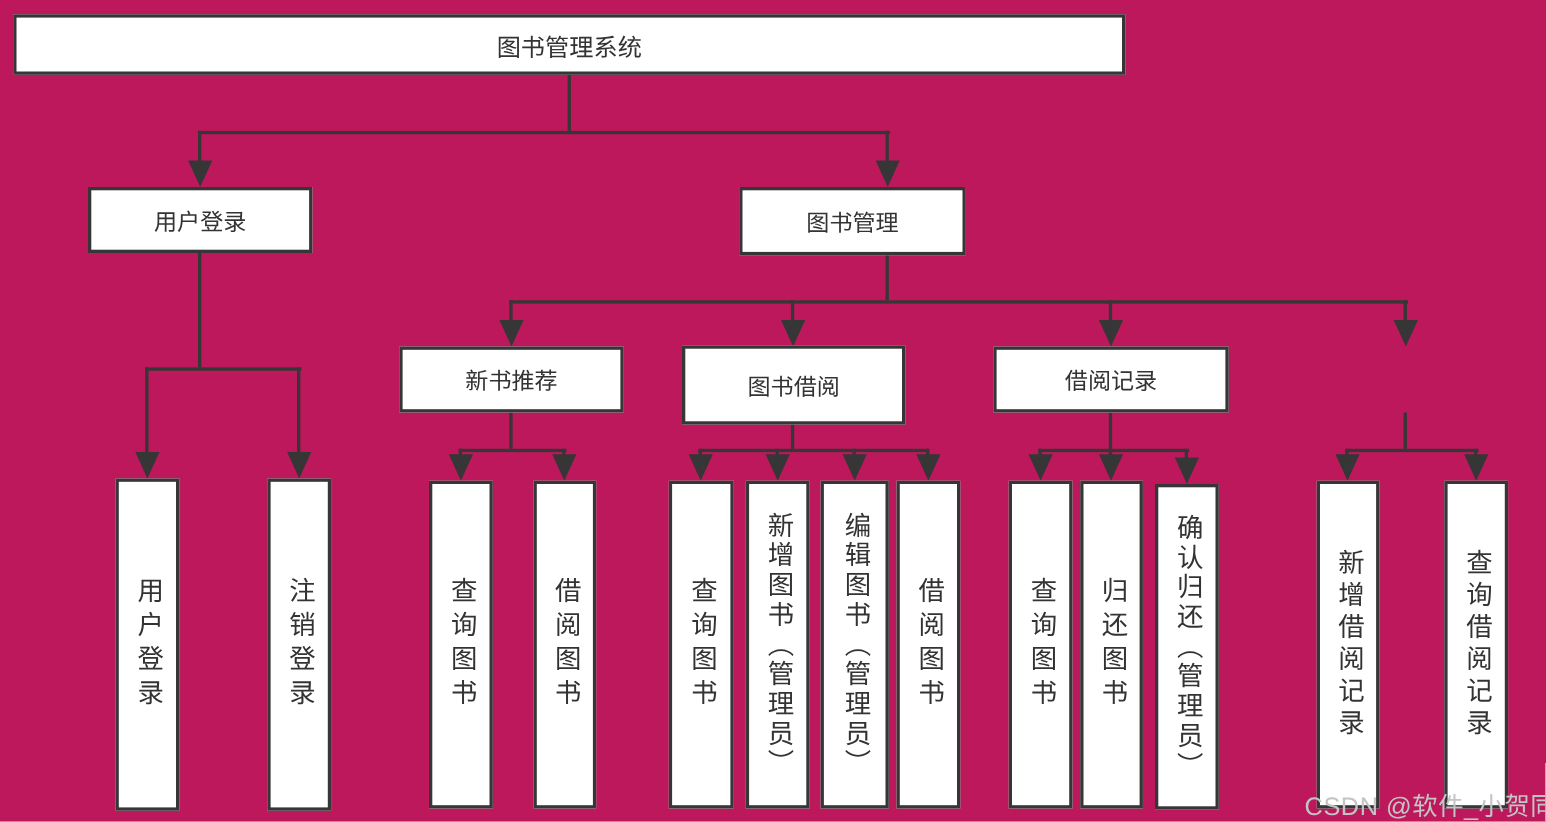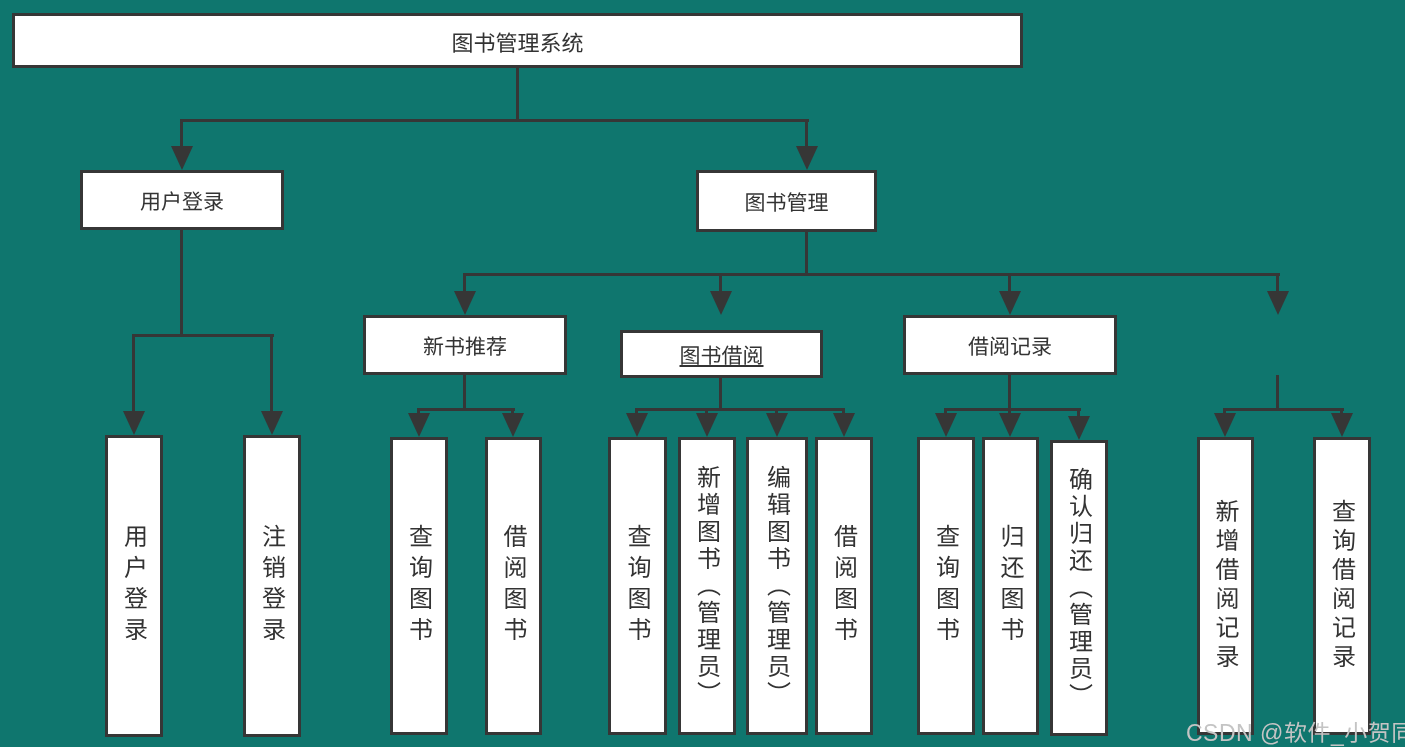--- a/index.html
+++ b/index.html
@@ -1,17 +1,17 @@
 <!DOCTYPE html>
 <html lang="zh-CN"><head>
 <meta charset="utf-8">
 <style>
   html,body{margin:0;padding:0;background:#fff;}
   #canvas{
-    position:relative;width:1405px;height:747px;background:#0f766e;
+    position:relative;width:1405px;height:747px;background:#be185d;
     overflow:hidden;font-family:"Liberation Sans","DejaVu Sans",sans-serif;
   }
   .hbox{
     position:absolute;box-sizing:border-box;border:3px solid #363636;background:#ffffff;
     display:flex;align-items:center;justify-content:center;
     font-size:21px;color:#333333;z-index:2;white-space:nowrap;
   }
   .vbox{
     position:absolute;box-sizing:border-box;border:3px solid #363636;background:#ffffff;
     display:flex;align-items:center;justify-content:center;
@@ -31,24 +31,24 @@
   }
 </style>
 </head>
 <body>
 
 <div id="canvas">
 
   <div class="hbox" style="left:12px;top:13px;width:1011px;height:55px;font-size:22px;">图书管理系统</div>
 
   <div class="hbox" style="left:80px;top:170px;width:204px;height:60px;">用户登录</div>
-  <div class="hbox" style="left:696px;top:170px;width:181px;height:62px;">图书管理</div>
+  <div class="hbox" style="left:672px;top:170px;width:206px;height:62px;">图书管理</div>
 
   <div class="hbox" style="left:363px;top:315px;width:204px;height:60px;">新书推荐</div>
-  <div class="hbox" style="left:620px;top:330px;width:203px;height:48px;text-decoration:underline;">图书借阅</div>
+  <div class="hbox" style="left:620px;top:314px;width:203px;height:72px;">图书借阅</div>
   <div class="hbox" style="left:903px;top:315px;width:214px;height:60px;">借阅记录</div>
 
   <div class="vbox" style="left:105px;top:435px;width:58px;height:302px;">用户登录</div>
   <div class="vbox" style="left:243px;top:435px;width:58px;height:302px;">注销登录</div>
 
   <div class="vbox" style="left:390px;top:437px;width:58px;height:298px;">查询图书</div>
   <div class="vbox" style="left:485px;top:437px;width:57px;height:298px;">借阅图书</div>
 
   <div class="vbox" style="left:608px;top:437px;width:59px;height:298px;">查询图书</div>
   <div class="vbox" style="left:678px;top:437px;width:58px;height:298px;letter-spacing:3px;">新增图书（管理员）</div>

